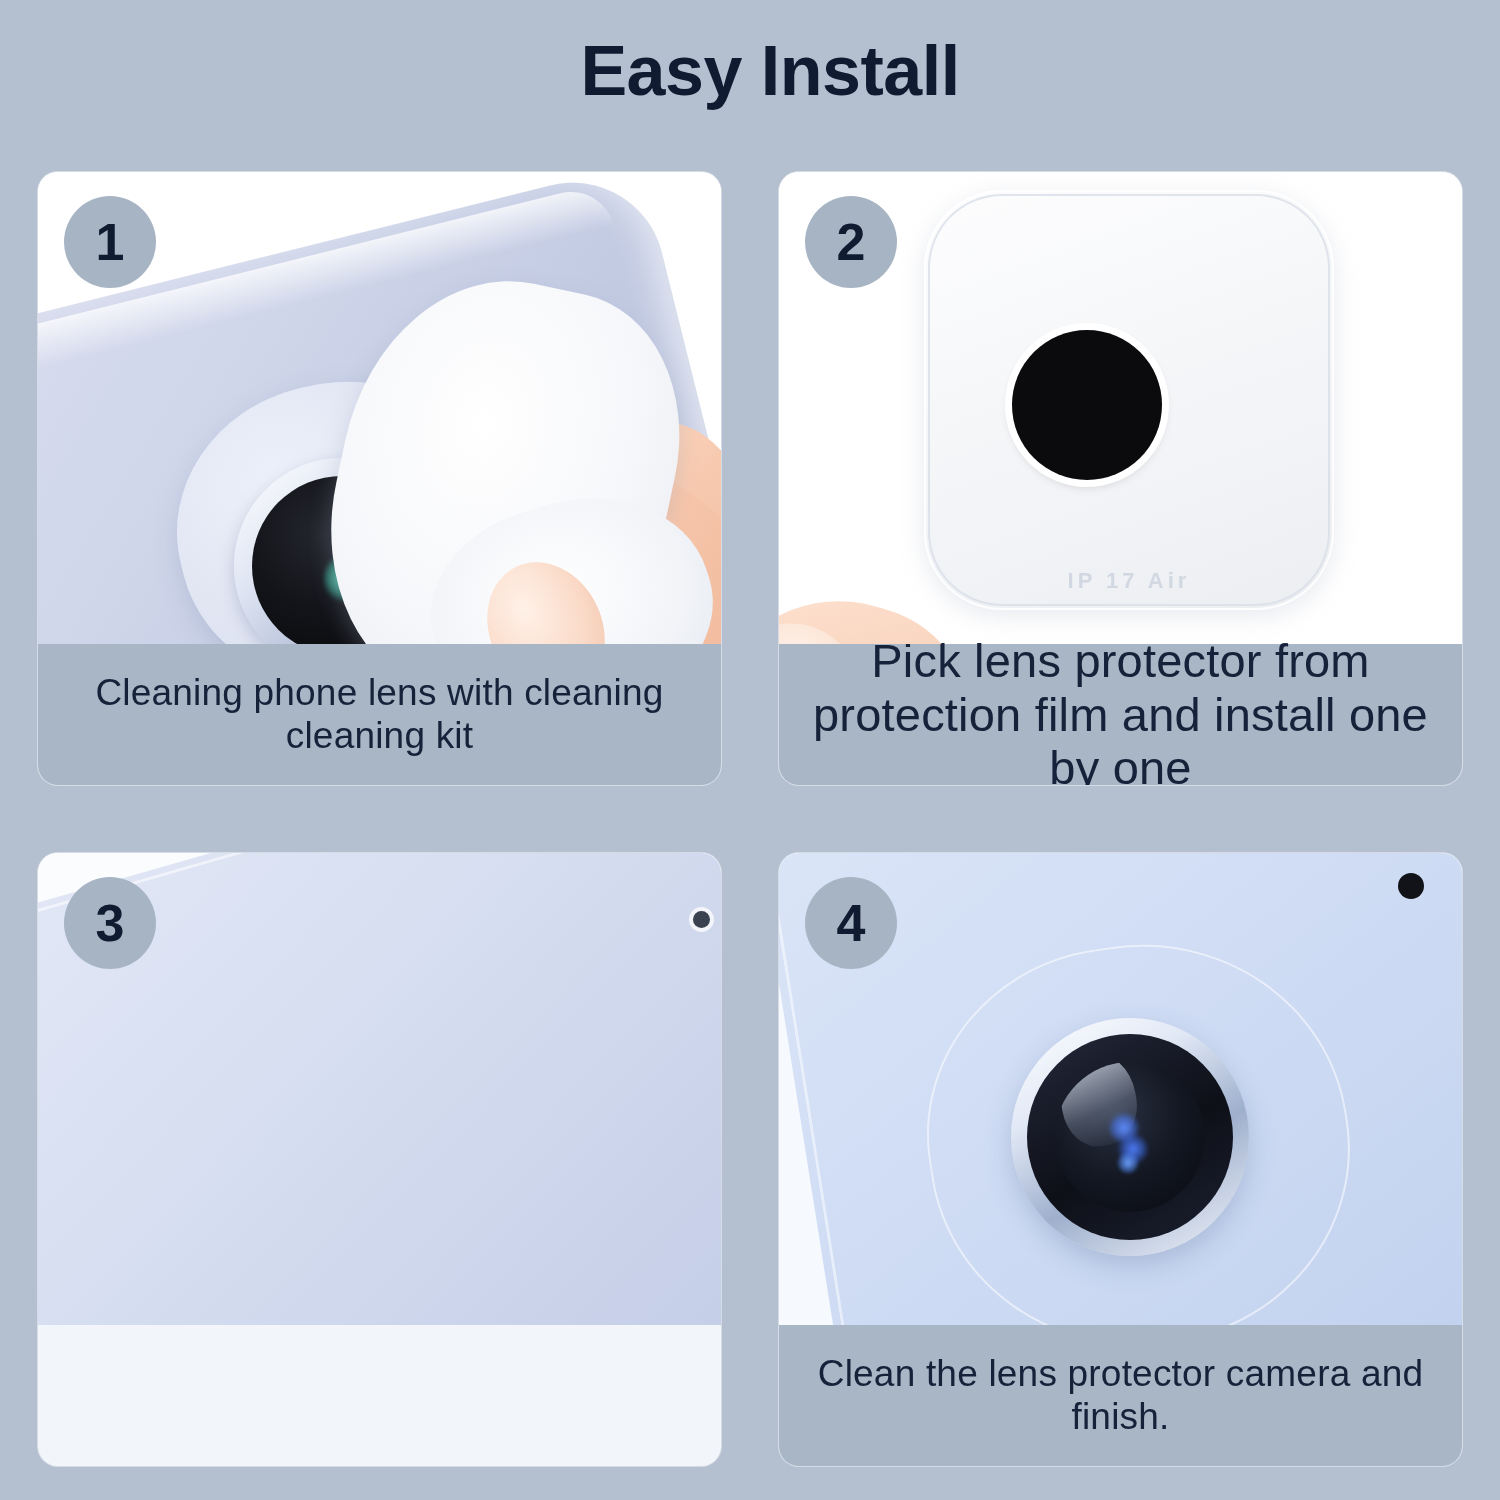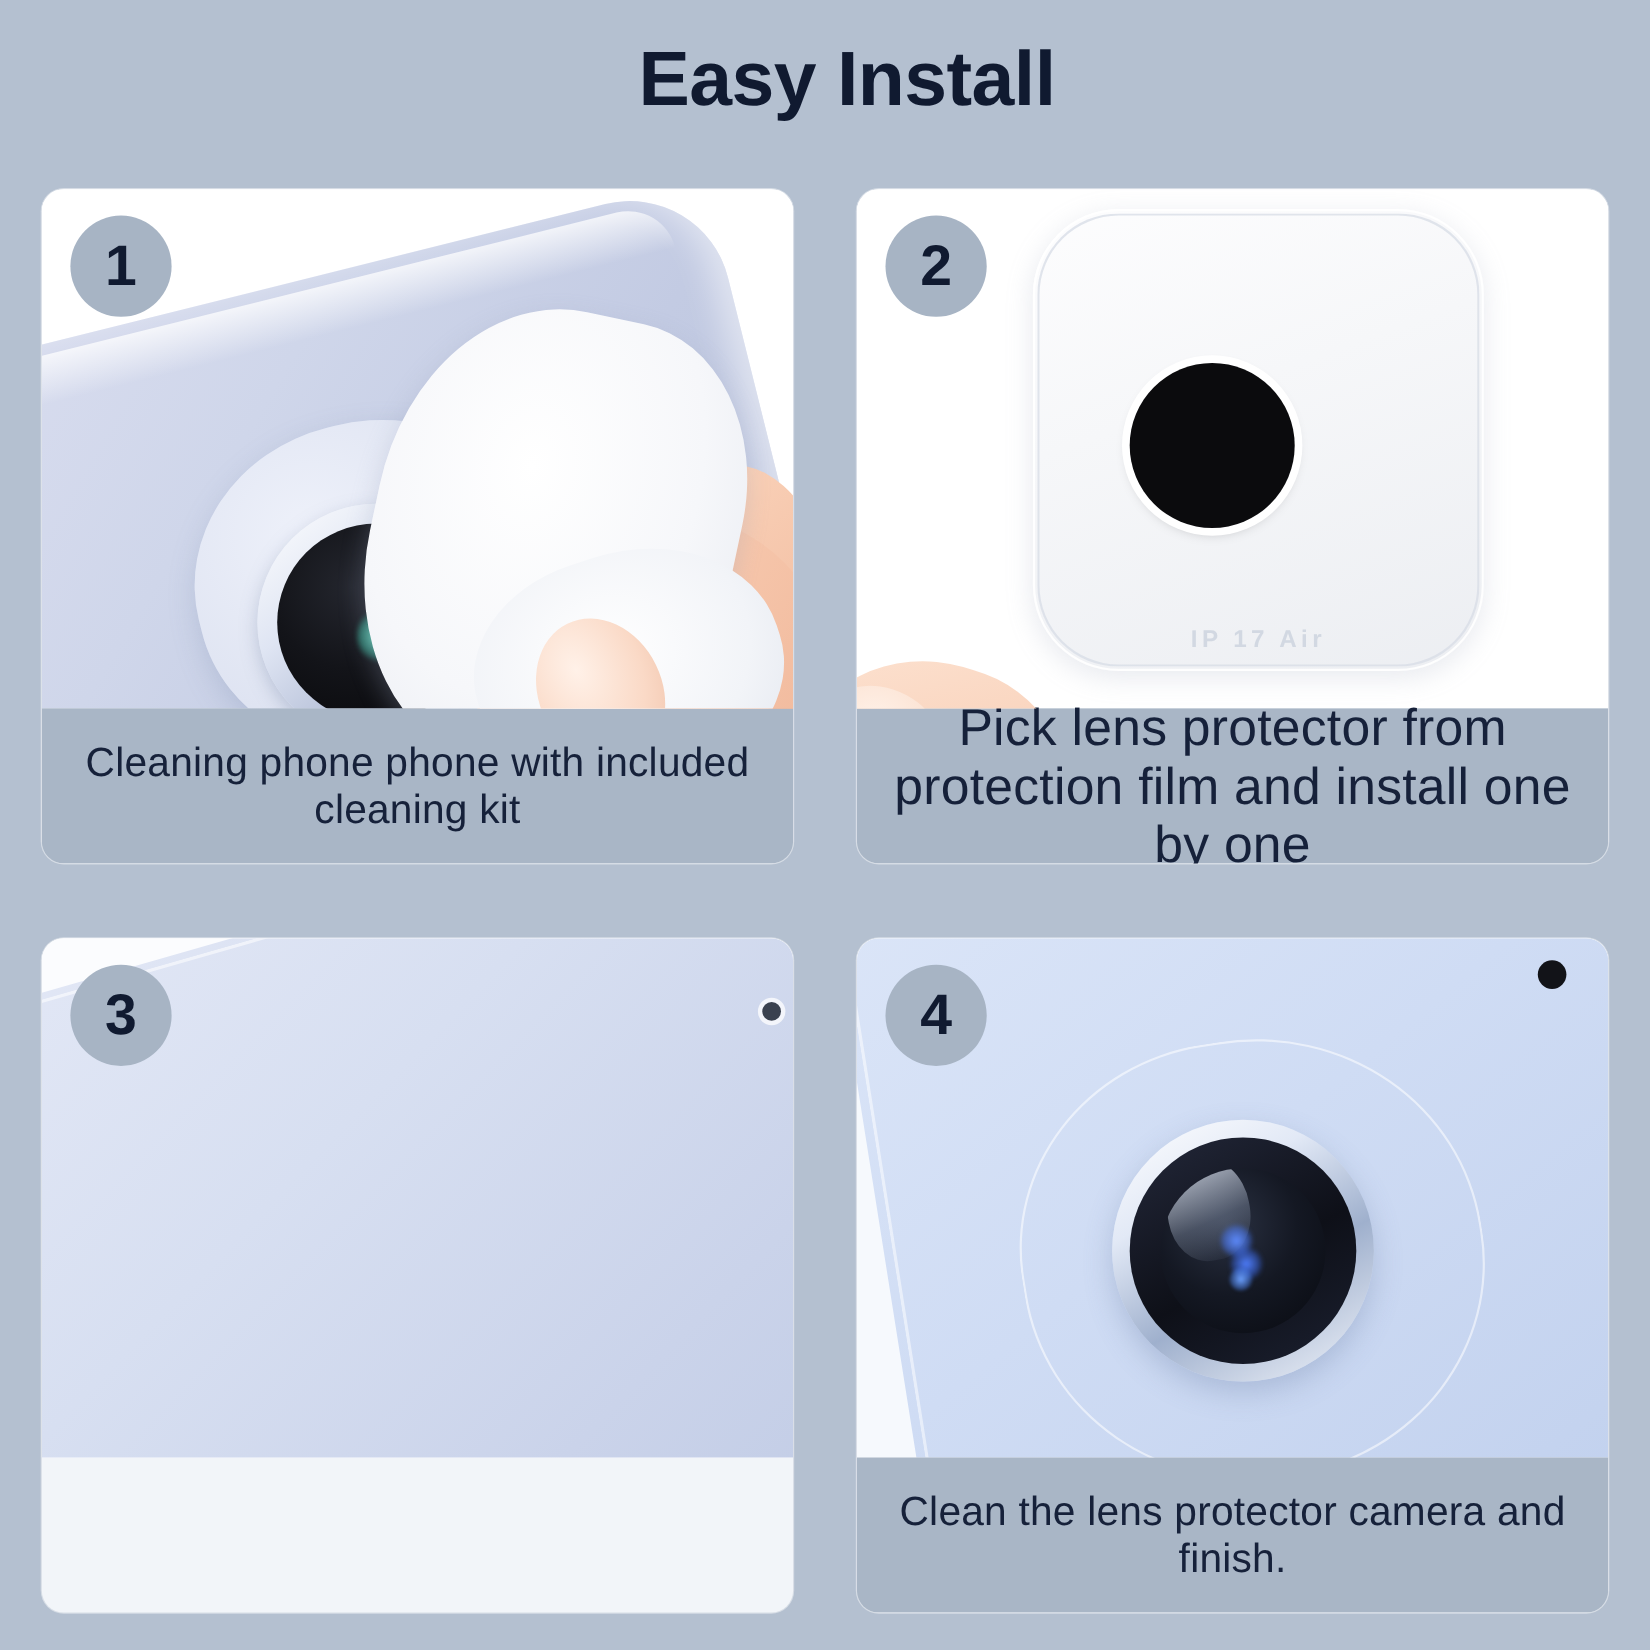--- a/index.html
+++ b/index.html
@@ -180,21 +180,21 @@
   .p1-skin-shadow{
     position:absolute; left:580px; top:420px;
     width:150px; height:160px;
     background:radial-gradient(ellipse,#d98f6a 0%, rgba(200,130,100,.25) 60%, rgba(0,0,0,0) 75%);
     border-radius:50%; filter:blur(10px); z-index:8;
   }
 
   
   .p2-bg{ position:absolute; inset:0; background:#ffffff; }
   .p2-film{
-    position:absolute; left:160px; top:18px;
+    position:absolute; left:145px; top:18px;
     width:410px; height:420px;
     background:linear-gradient(160deg,#fdfdfe 0%, #f6f7f9 40%, #eceef2 100%);
     border-radius:78px;
     box-shadow:0 6px 24px rgba(150,160,180,.22), inset 0 0 0 2px rgba(255,255,255,.9);
   }
   .p2-film-edge{
     position:absolute; left:4px; top:4px; right:4px; bottom:4px;
     border-radius:74px;
     box-shadow:inset 0 0 0 2px rgba(215,220,230,.75);
   }
@@ -345,21 +345,21 @@
       <div class="p1-hand"></div>
       <div class="p1-finger"></div>
       <div class="p1-nail"></div>
       <div class="p1-cloth"></div>
       <div class="p1-cloth2"></div>
     </div>
     <div class="badge">
       <span>1</span>
     </div>
     <div class="caption">
-      <div class="caption-text">Cleaning phone phone with included cleaning kit</div>
+      <div class="caption-text">Cleaning phone lens with cleaning cleaning kit</div>
     </div>
   </div>
 
   <div class="step-card">
     <div class="photo">
       <div class="p2-bg"></div>
       <div class="p2-film">
         <div class="p2-film-edge"></div>
         <div class="p2-hole"></div>
         <div class="p2-film-text">IP 17 Air</div>

